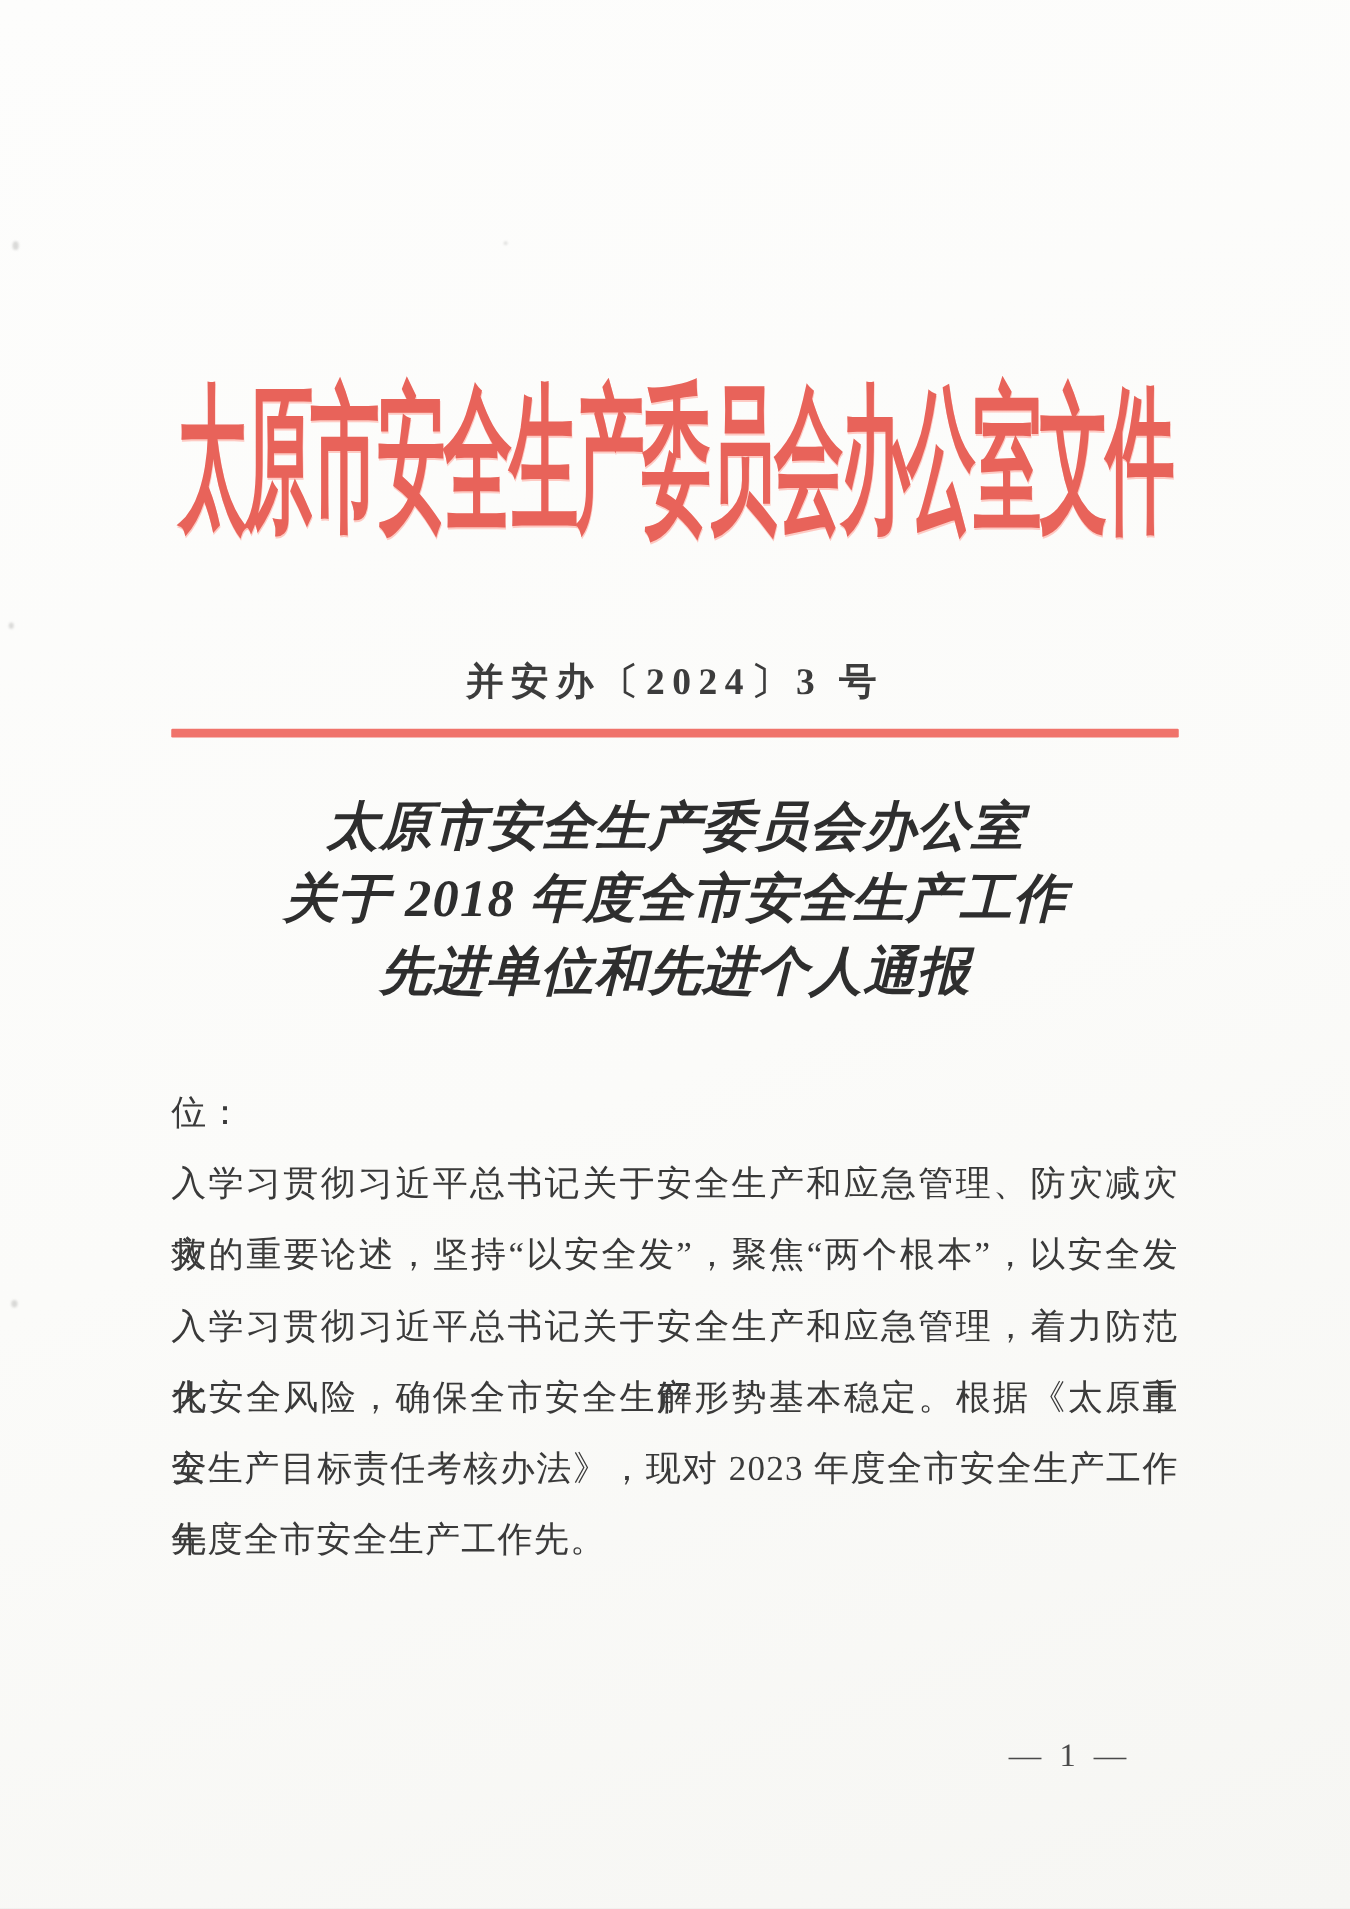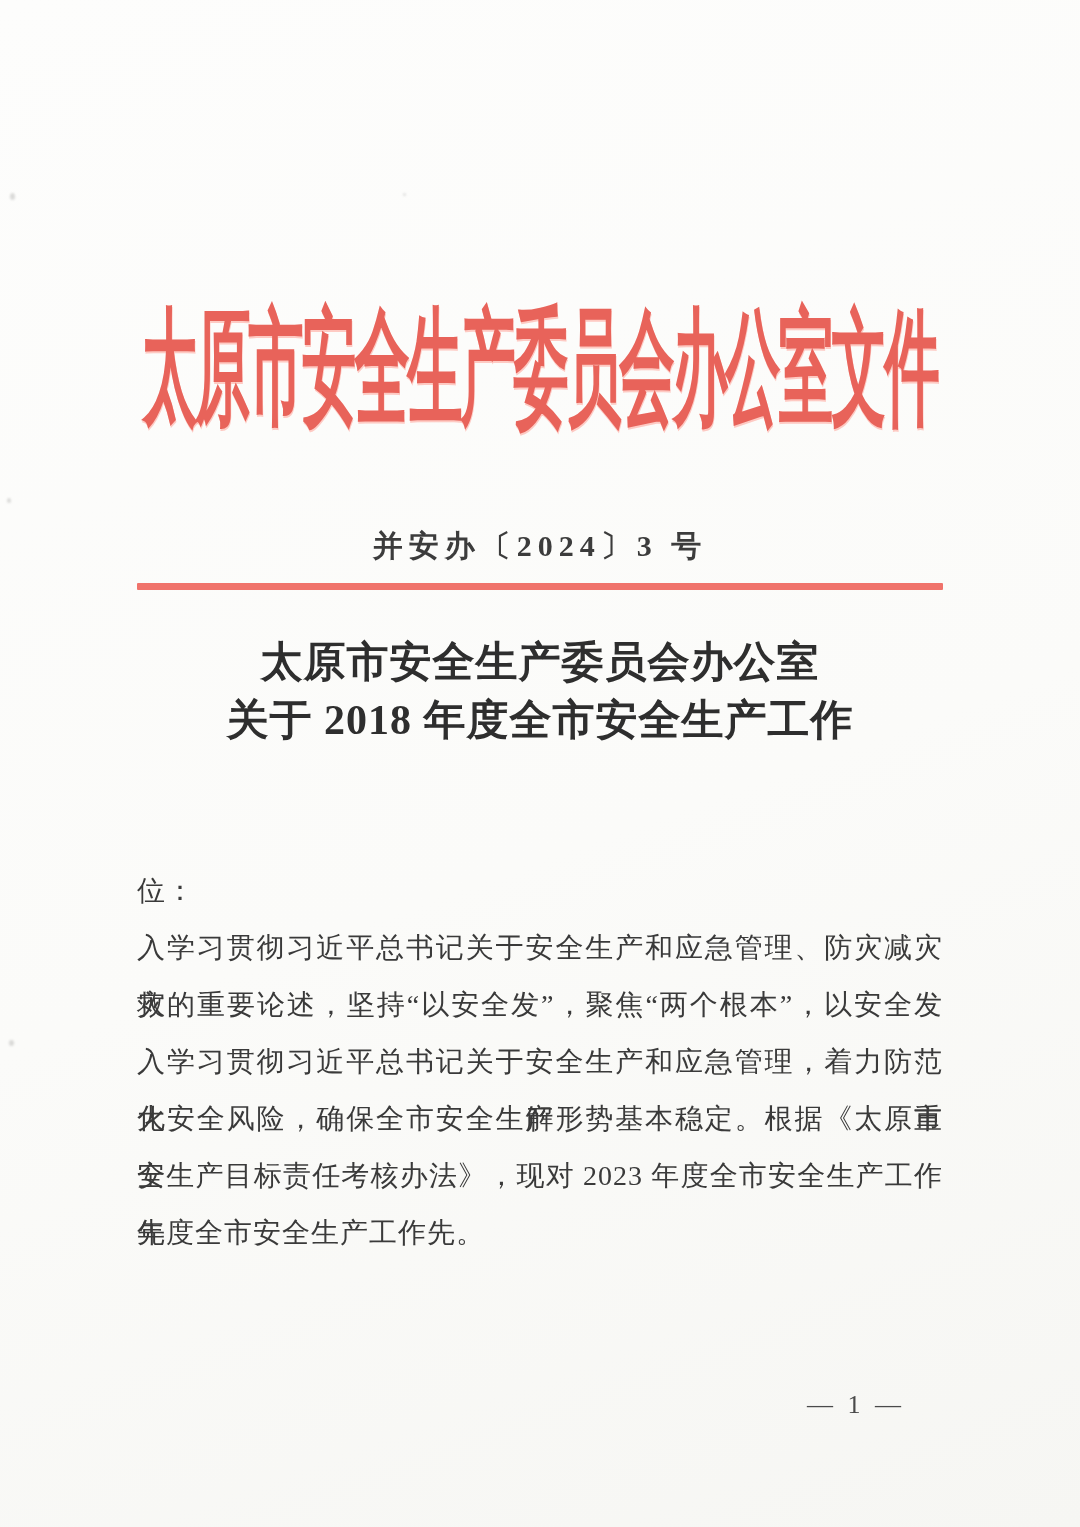--- a/index.html
+++ b/index.html
@@ -72,20 +72,21 @@
     left: 0;
     width: 100%;
     text-align: center;
     color: var(--ink);
   }
   .title-line {
     font-size: 42px;
     font-weight: 700;
     line-height: 58px;
     letter-spacing: 1px;
+    font-style: italic;
   }
   
   .body-block {
     position: absolute;
     top: 862px;
     left: 137px;
     width: 806px;
     color: var(--body-ink);
   }
   .line {
@@ -137,20 +138,21 @@
     <span class="red-title">太原市安全生产委员会办公室文件</span>
   </div>
 
   <div class="doc-number">并安办〔2024〕3 号</div>
 
   <div class="red-divider"></div>
 
   <div class="doc-title">
     <div class="title-line">太原市安全生产委员会办公室</div>
     <div class="title-line">关于 2018 年度全市安全生产工作</div>
+    <div class="title-line">先进单位和先进个人通报</div>
   </div>
 
   <div class="body-block">
     <div class="line">位：</div>
     <div class="line just">入学习贯彻习近平总书记关于安全生产和应急管理、防灾减灾救</div>
     <div class="line just">灾的重要论述，坚持“以安全发”，聚焦“两个根本”，以安全发</div>
     <div class="line just">入学习贯彻习近平总书记关于安全生产和应急管理，着力防范化解重</div>
     <div class="line just">大安全风险，确保全市安全生产形势基本稳定。根据《太原市安</div>
     <div class="line just">全生产目标责任考核办法》，现对 2023 年度全市安全生产工作先</div>
     <div class="line">年度全市安全生产工作先。</div>

